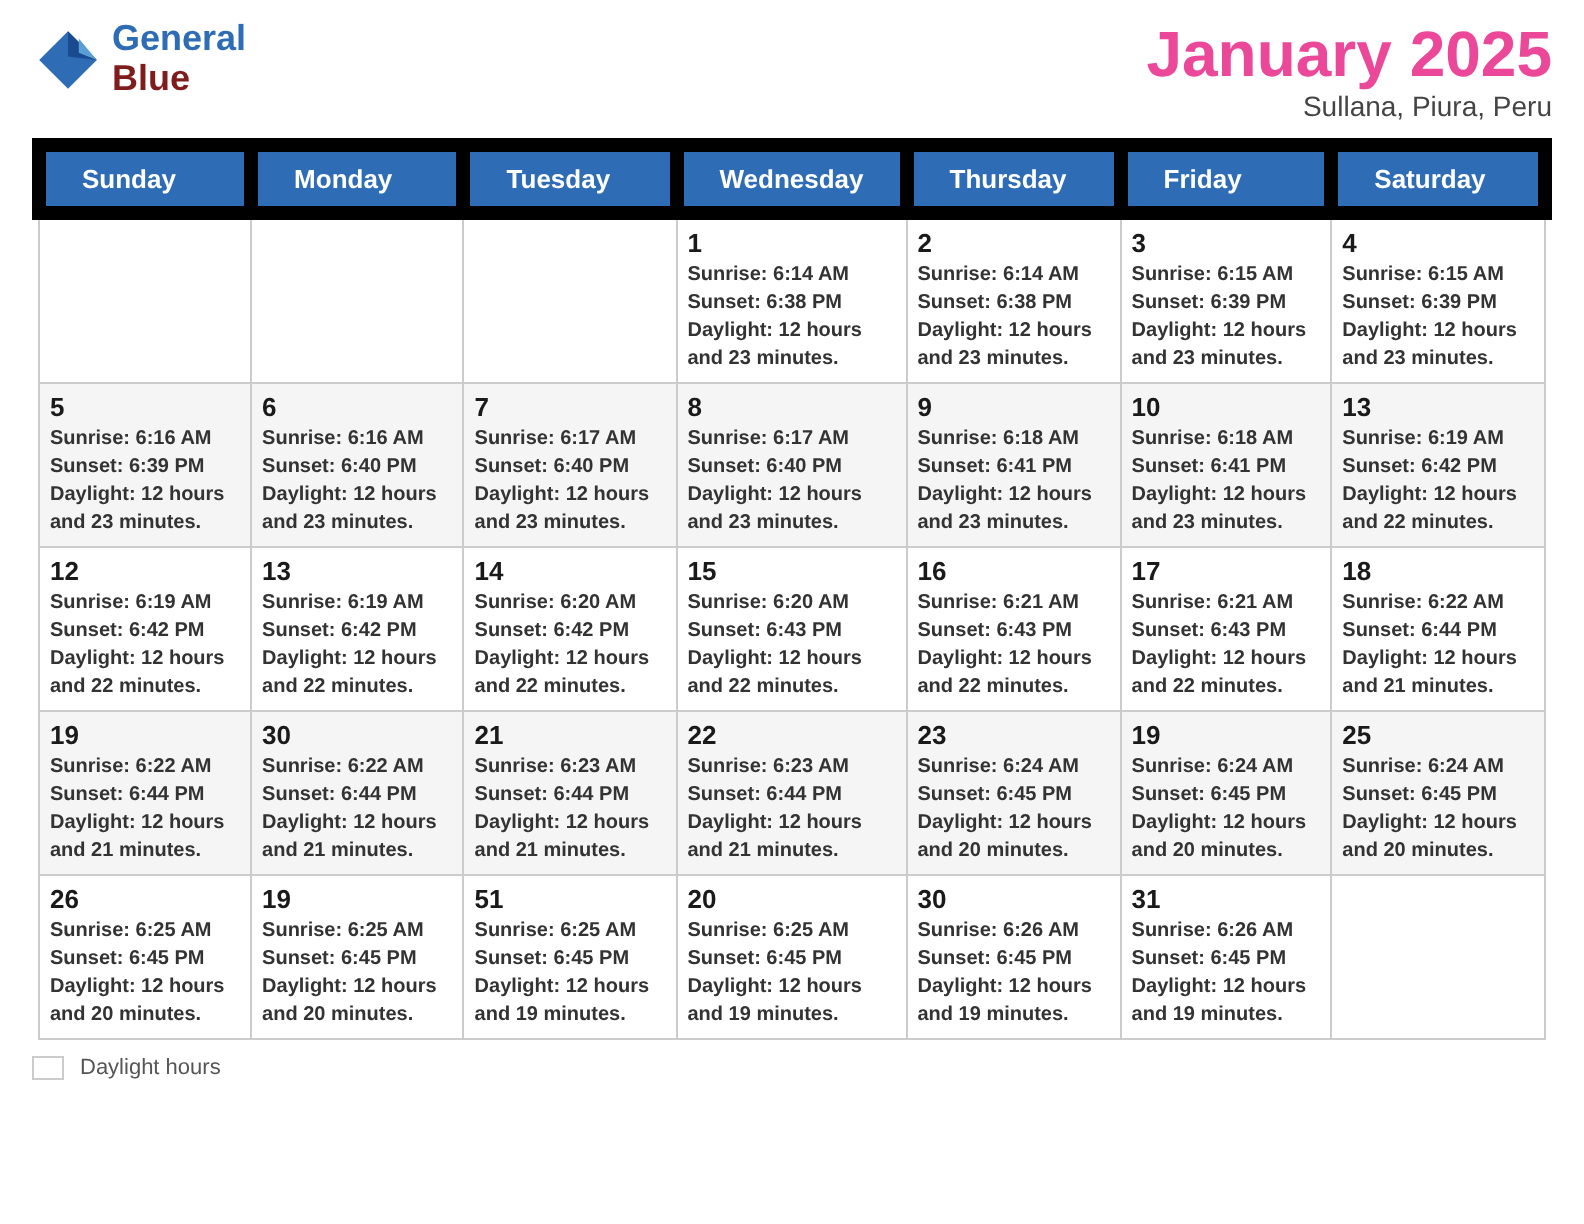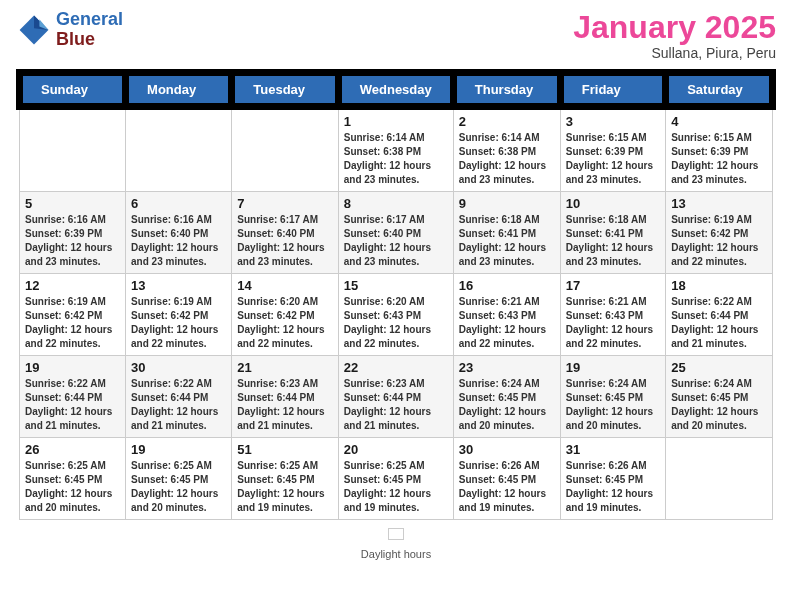--- a/index.html
+++ b/index.html
@@ -94,21 +94,20 @@
     .empty-cell {
       background: #f9f9f9;
     }
     .footer {
       display: flex;
       align-items: center;
       gap: 8px;
       margin-top: 8px;
       font-size: 11px;
       color: #555;
-      flex-direction: column;
     }
     .legend-box {
       width: 16px;
       height: 12px;
       background: #fff;
       border: 1px solid #ccc;
       display: inline-block;
     }
   </style>
 </head>

